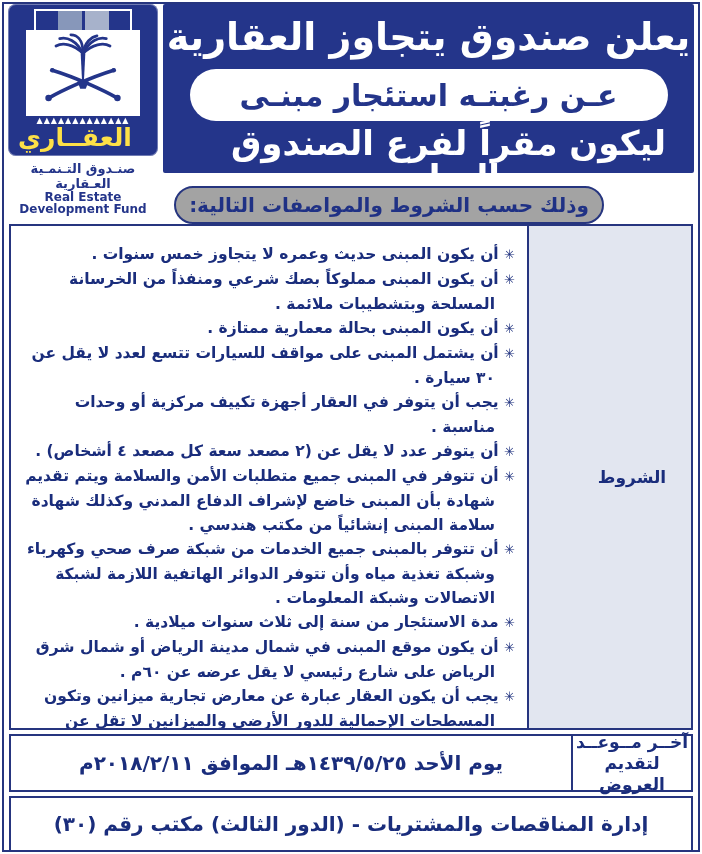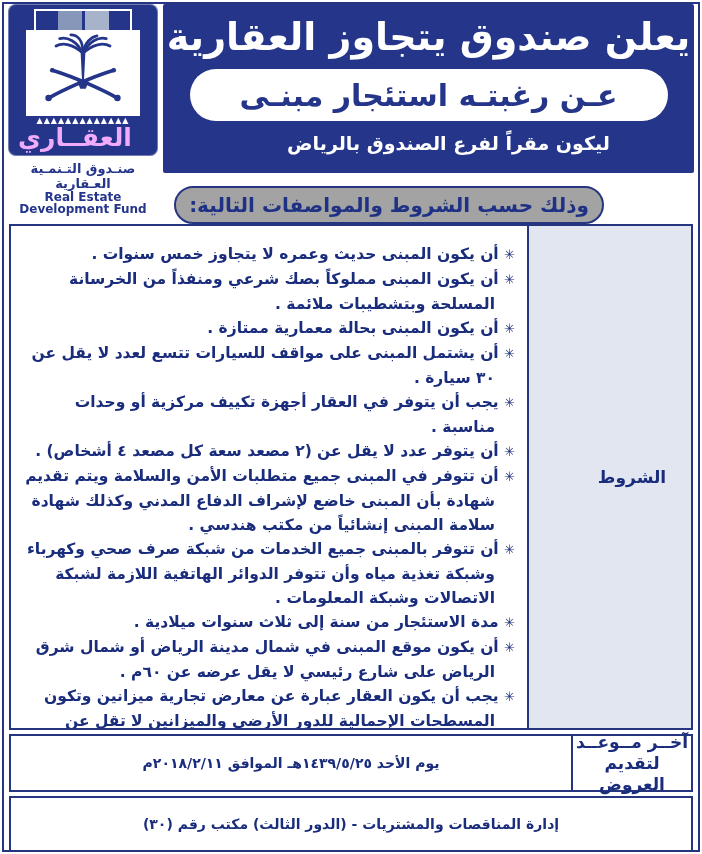--- a/index.html
+++ b/index.html
@@ -13,32 +13,32 @@
     box-shadow:inset 0 0 0 1px rgba(255,255,255,.35);}
   .logo-top-outline{position:absolute;top:5px;left:26px;right:26px;height:22px;
     border:2px solid #ffffff;border-bottom:none;}
   .win{position:absolute;top:7px;width:24px;height:20px;}
   .win1{left:50px;background:#8797ba;}
   .win2{left:77px;background:#a7b2cb;}
   .logo-panel{position:absolute;top:26px;left:18px;right:18px;height:86px;background:#ffffff;
     display:flex;align-items:center;justify-content:center;}
   .logo-tri{position:absolute;top:111px;left:16px;right:16px;height:11px;color:#ffffff;
     font-size:8px;line-height:11px;letter-spacing:1px;overflow:hidden;white-space:nowrap;text-align:center;}
-  .logo-word{position:absolute;top:119px;left:0;right:16px;color:#f0abfc;font-weight:bold;
+  .logo-word{position:absolute;top:119px;left:0;right:16px;color:#fde047;font-weight:bold;
     font-size:25px;line-height:30px;}
   .logo-name-ar{margin-top:5px;color:#24358a;font-weight:bold;font-size:13px;line-height:15px;direction:rtl;}
   .logo-name-en{color:#24358a;font-weight:bold;font-size:12px;line-height:12px;}
 
   
   .hdr{position:absolute;top:4px;left:163px;right:8px;height:169px;background:#24358a;border-radius:2px;}
   .hdr-line1{color:#ffffff;font-weight:bold;font-size:38px;line-height:46px;text-align:center;margin-top:10px;}
   .hdr-pill{margin:9px auto 0;width:478px;height:52px;background:#ffffff;border-radius:28px;
     display:flex;align-items:center;justify-content:center;}
   .hdr-pill span{color:#24358a;font-weight:bold;font-size:30px;letter-spacing:1px;}
-  .hdr-line3{color:#ffffff;font-weight:bold;font-size:19px;line-height:34px;text-align:center;margin-top:5px;margin-left:40px;}
+  .hdr-line3{color:#ffffff;font-weight:bold;font-size:34px;line-height:34px;text-align:center;margin-top:5px;margin-left:40px;}
 
   
   .intro{position:absolute;top:186px;left:174px;width:426px;height:34px;background:#a3a3a3;
     border:2px solid #26357f;border-radius:19px;display:flex;align-items:center;justify-content:center;}
   .intro span{color:#1f3185;font-weight:bold;font-size:20px;}
 
   
   .box{position:absolute;left:9px;right:9px;border:2px solid #26357f;background:#fff;display:flex;}
   .label-cell{width:118px;flex:0 0 118px;border-left:2px solid #26357f;display:flex;
     flex-direction:column;align-items:center;justify-content:center;text-align:center;}
@@ -48,21 +48,21 @@
   .box1{top:224px;height:502px;}
   .box1 .label-cell{background:#e2e6f0;padding-left:44px;}
   .box1 .content-cell{padding:16px 12px 4px 8px;}
   .item{direction:rtl;text-align:right;color:#1a2d7c;font-weight:bold;font-size:15.5px;
     line-height:24px;padding-right:20px;text-indent:-20px;}
   .mark{font-size:13px;color:#1a2d7c;}
 
   .box2{top:734px;height:54px;}
   .box3{top:796px;height:52px;}
   .box2 .content-cell,.box3 .content-cell{display:flex;align-items:center;justify-content:center;}
-  .value{color:#1a2d7c;font-weight:bold;font-size:14px;text-align:center;}
+  .value{color:#1a2d7c;font-weight:bold;font-size:20px;text-align:center;}
 </style>
 </head>
 <body>
 
 <div class="stage">
   <div class="frame"></div>
 
   <div class="logo">
     <div class="logo-box">
       <div class="logo-top-outline"></div>

